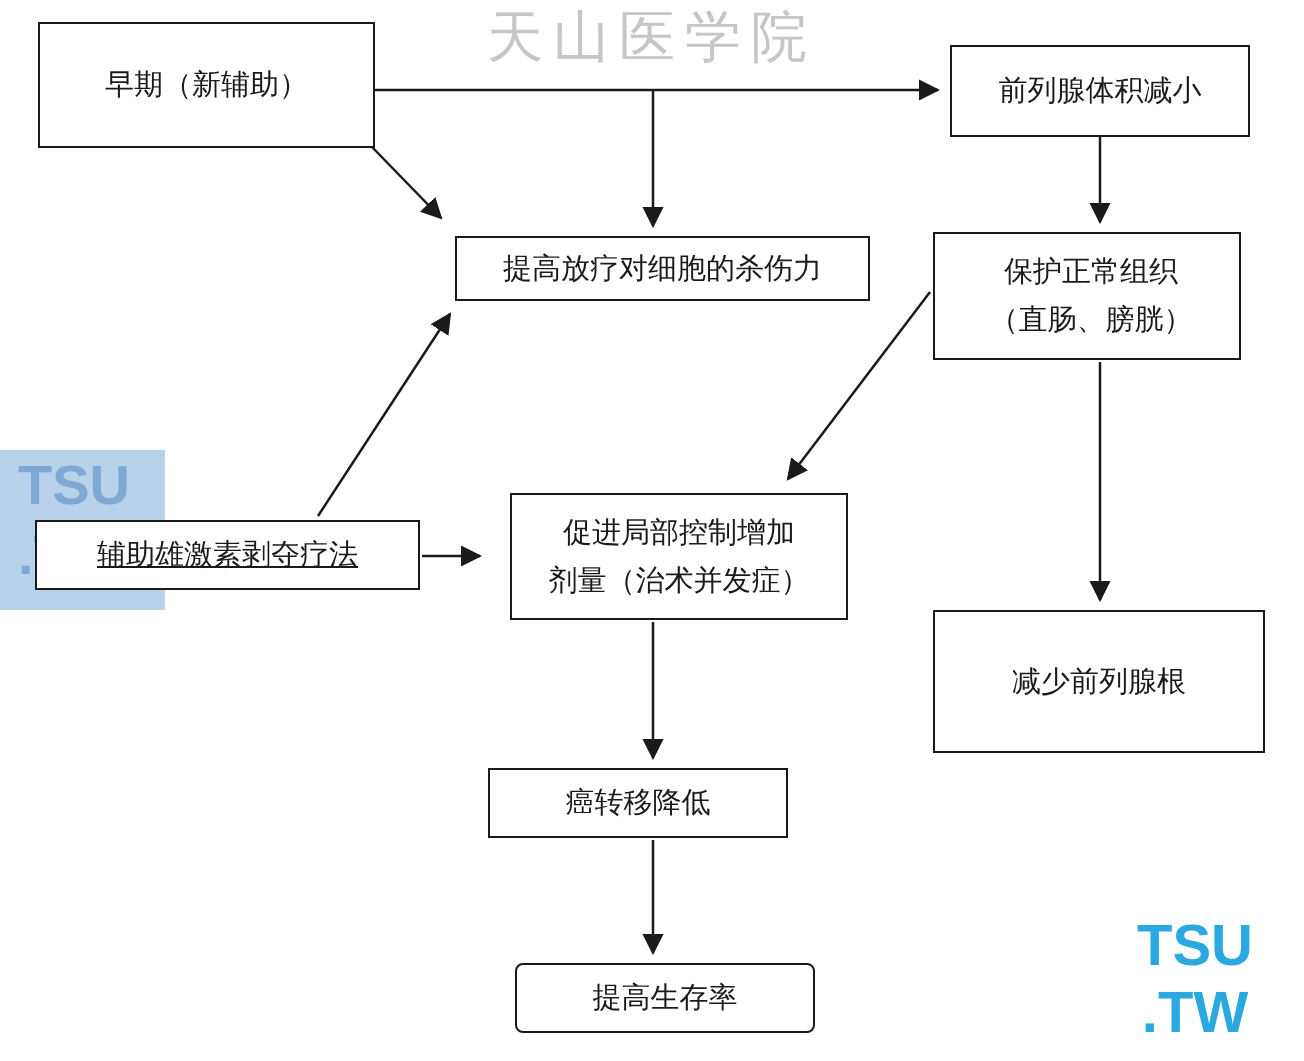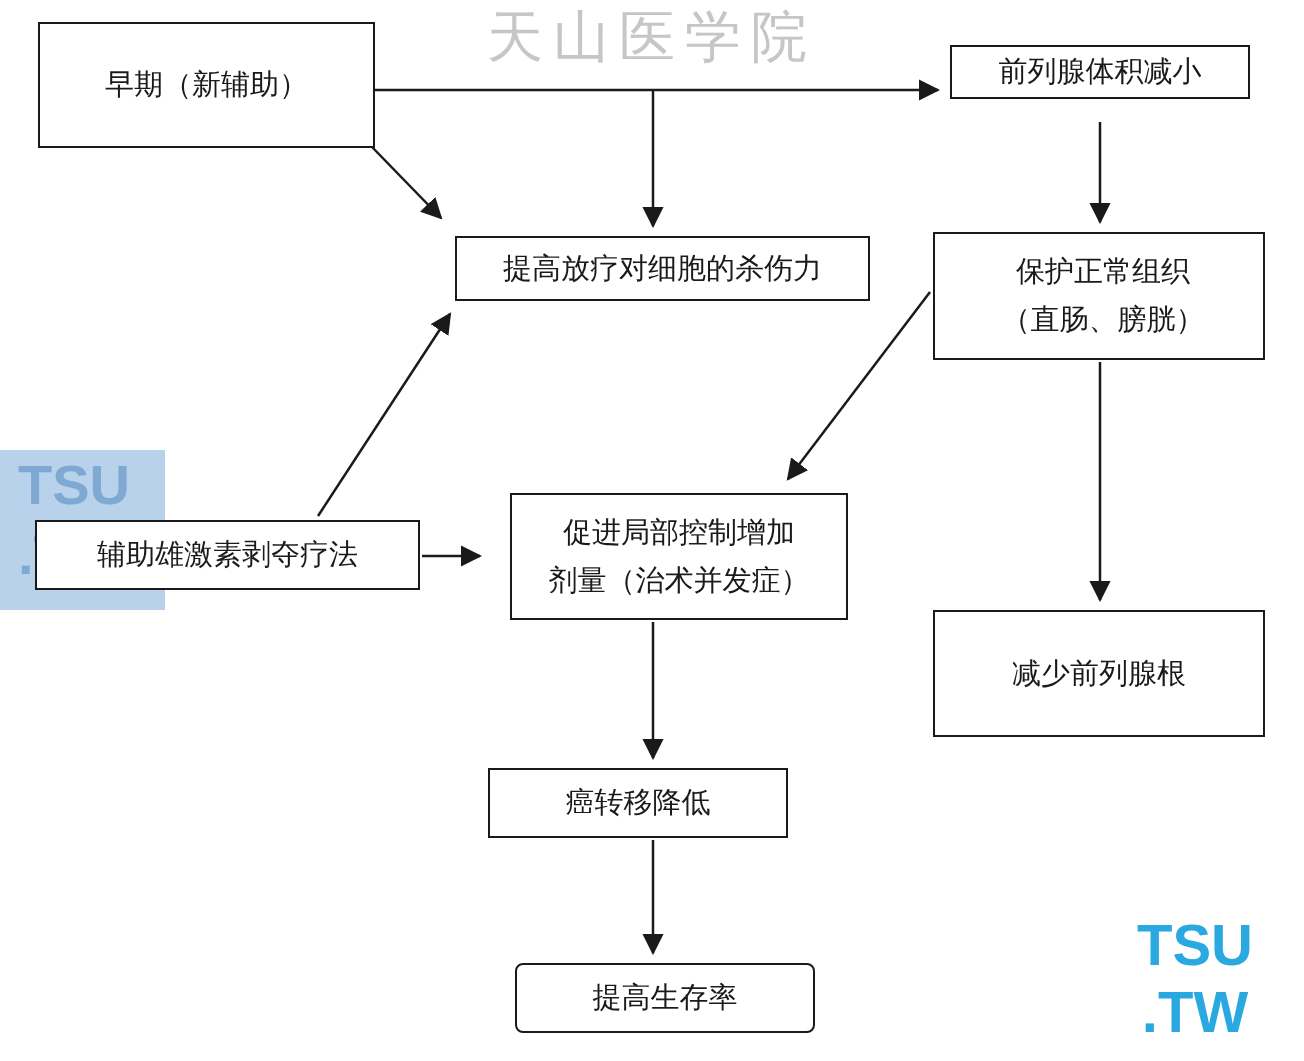--- a/index.html
+++ b/index.html
@@ -62,26 +62,26 @@
     flex-direction:column;
     align-items:center;
     justify-content:center;
     text-align:center;
     font-size:29px;
     color:#1a1a1a;
     line-height:1.65;
     z-index:3;
   }
   #box-early-adt        {left:38px;  top:22px;  width:337px; height:126px;}
-  #box-prostate-volume  {left:950px; top:45px;  width:300px; height:54px;}
+  #box-prostate-volume  {left:950px; top:45px;  width:300px; height:92px;}
   #box-radio-kill       {left:455px; top:236px; width:415px; height:65px;}
-  #box-protect-tissue   {left:933px; top:232px; width:332px; height:128px;padding-left:8px;}
-  #box-adjuvant-adt     {left:35px;  top:520px; width:385px; height:70px;}
+  #box-protect-tissue   {left:933px; top:232px; width:308px; height:128px;padding-left:8px;}
+  #box-adjuvant-adt     {left:35px;  top:520px; width:385px; height:70px;text-decoration:underline;}
   #box-local-control    {left:490px; top:493px; width:338px; height:127px;margin-left:20px;}
-  #box-reduce-complication{left:933px;top:610px; width:332px; height:127px;gap:12px;}
+  #box-reduce-complication{left:933px;top:610px; width:332px; height:143px;gap:12px;}
   #box-metastasis       {left:488px; top:768px; width:300px; height:70px;}
   #box-survival         {left:515px; top:963px; width:300px; height:70px;border-radius:8px;}
 </style>
 </head>
 <body>
 
 <div class="canvas">
 
   <div class="wm-top">天山医学院</div>
 

